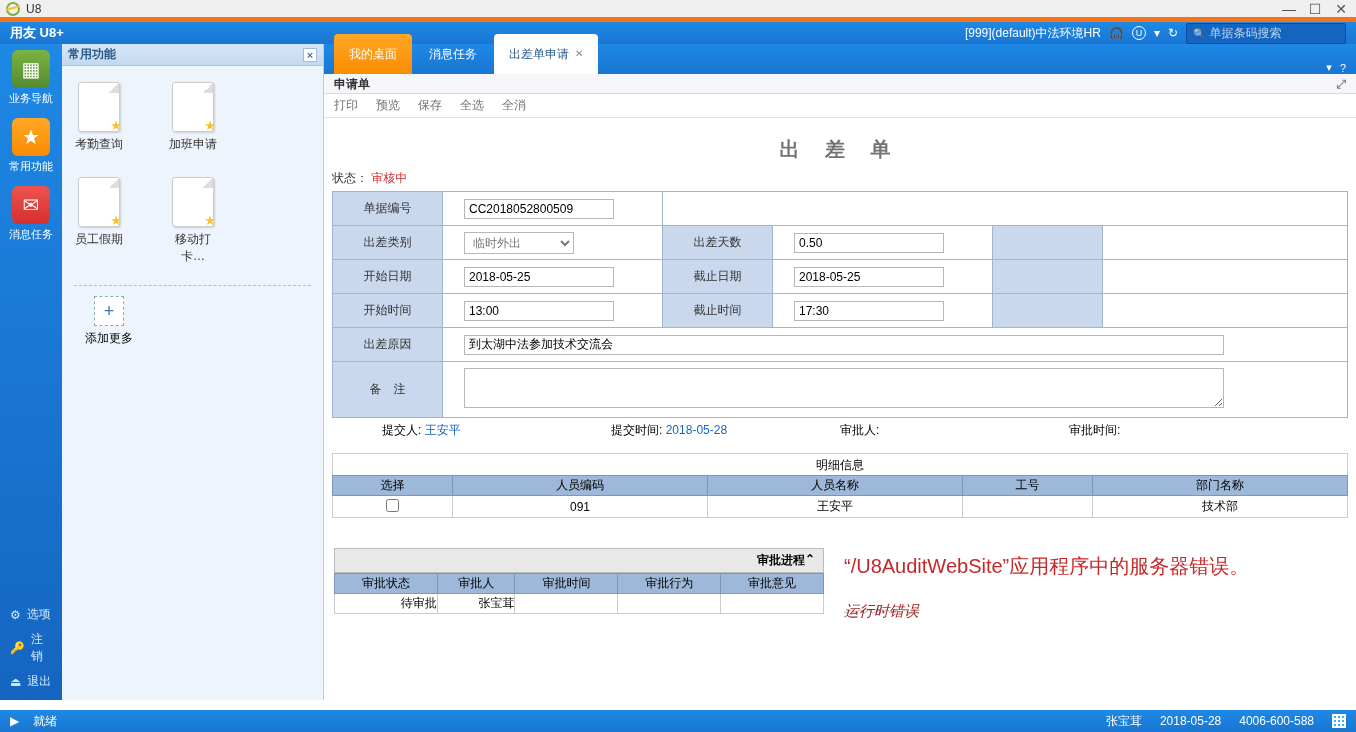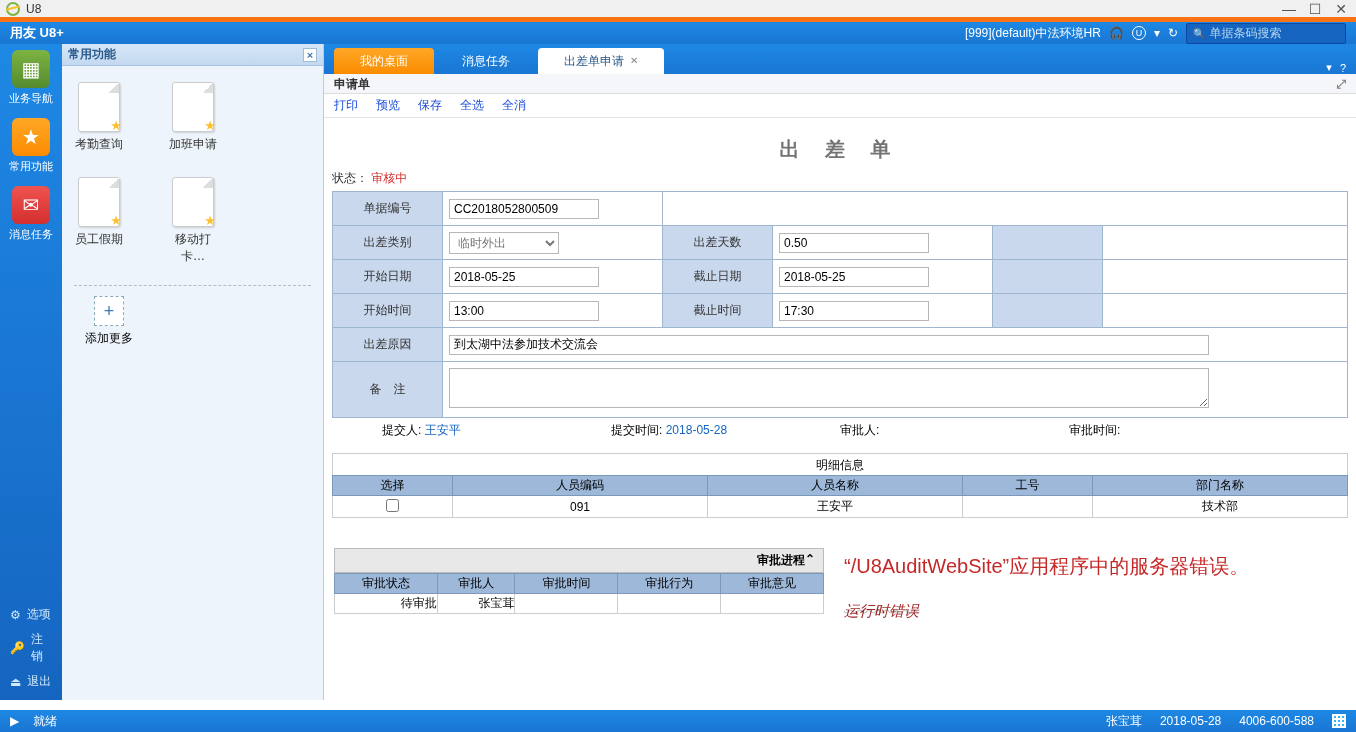--- a/index.html
+++ b/index.html
@@ -40,38 +40,38 @@
 .sidebar .app-icon { width: 42px; height: 50px; margin: 0 auto 4px; background: #fff; border: 1px solid #ccc; border-radius: 3px; position: relative; box-shadow: 1px 1px 2px rgba(0,0,0,.15); }
 .sidebar .app-icon::after { content:'★'; position:absolute; bottom:-2px; right:-3px; color:#fbc02d; font-size:13px; }
 .sidebar .app-icon::before { content:''; position:absolute; top:0; right:0; width:10px; height:10px; background:linear-gradient(135deg,#fff 50%,#ddd 50%); }
 .sidebar .divider { margin: 4px 12px; border-top: 1px dashed #bbb; }
 .sidebar .add-more { margin: 10px 18px; text-align: center; width: 58px; }
 .sidebar .add-box { width: 30px; height: 30px; border: 1px dashed #8ab; color: #3b7ab8; font-size: 18px; line-height: 28px; margin: 0 auto 4px; cursor: pointer; background:#fff; }
 
 
 .main { position: absolute; left: 324px; top: 44px; width: 1032px; height: 656px; background: #fff; display:flex; flex-direction:column; }
 .tabs { height: 30px; background: linear-gradient(#1e88e5,#1976d2); display: flex; align-items: flex-end; padding-left: 10px; }
-.tab { height: 26px; padding: 0 26px; line-height: 26px; color: #fff; font-size: 12px; cursor: pointer; border-radius: 4px 4px 0 0; margin-right: 2px; display:flex; align-items:center; gap:6px; }
+.tab { height: 40px; padding: 0 15px; line-height: 26px; color: #fff; font-size: 12px; cursor: pointer; border-radius: 4px 4px 0 0; margin-right: 2px; display:flex; align-items:center; gap:6px; }
 .tab.orange { background: linear-gradient(#ffa726,#fb8c00); }
 .tab.active { background: #fff; color: #2a5a8a; }
 .tab .close-x { font-size:10px; color:#888; }
 .tabs .tab-right { margin-left:auto; display:flex; align-items:center; color:#fff; gap:8px; padding-right:10px; font-size:11px; }
 
 .subtitle { height: 20px; background: #f4f6f9; border-bottom: 1px solid #ddd; padding: 0 10px; line-height: 20px; font-size: 12px; font-weight: bold; color: #333; display:flex; justify-content:space-between; }
 .subtitle .corner { color:#888; cursor:pointer; }
-.toolbar { height: 24px; padding: 0 10px; display: flex; align-items: center; gap: 18px; font-size: 12px; color: #1d4ed8; border-bottom: 1px solid #e4e4e4; }
+.toolbar { height: 24px; padding: 0 10px; display: flex; align-items: center; gap: 18px; font-size: 12px; color: #737373; border-bottom: 1px solid #e4e4e4; }
 .toolbar span { cursor: pointer; }
 
 .form-area { padding: 8px; overflow:auto; flex: 0 0 auto; }
 .form-title { text-align: center; font-size: 20px; font-weight: bold; letter-spacing: 10px; color: #737373; margin: 10px 0 7px; }
 .status-line { text-align: left; font-size: 12px; color: #333; padding-right: 8px; margin-bottom: 4px; }
 .status-line .red { color: #d32f2f; }
 
 table.form-table { width: 100%; border-collapse: collapse; table-layout: fixed; }
-table.form-table td { border: 1px solid #9fb6cf; height: 34px; padding: 2px 6px; font-size: 12px; vertical-align: middle; }
+table.form-table td { border: 1px solid #9fb6cf; height: 34px; padding: 2px 21px; font-size: 12px; vertical-align: middle; }
 table.form-table td.label { background: #c9d8ec; text-align: center; width: 110px; color:#333; }
 table.form-table input, table.form-table select, table.form-table textarea { font-size: 12px; border: 1px solid #b7b7b7; padding: 2px 4px; background: #fff; font-family: inherit; }
 table.form-table input { width: 150px; }
 table.form-table textarea { width: 760px; height: 40px; resize: vertical; }
 table.form-table select { width: 110px; color:#777; }
 
 .submit-line { display: flex; padding: 4px 50px; font-size: 12px; }
 .submit-line .seg { flex: 1; }
 .submit-line .val-blue { color: #1565c0; }
 

